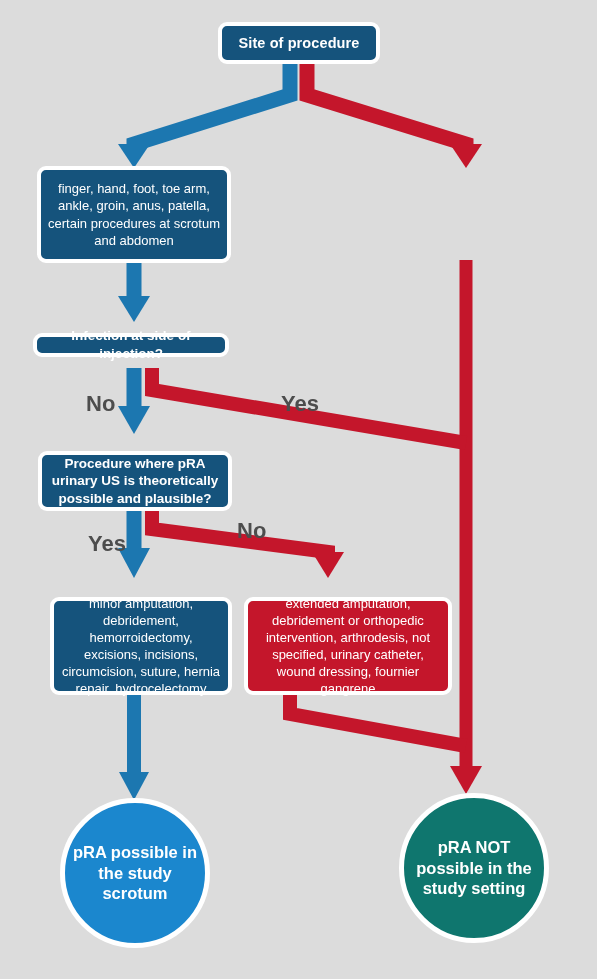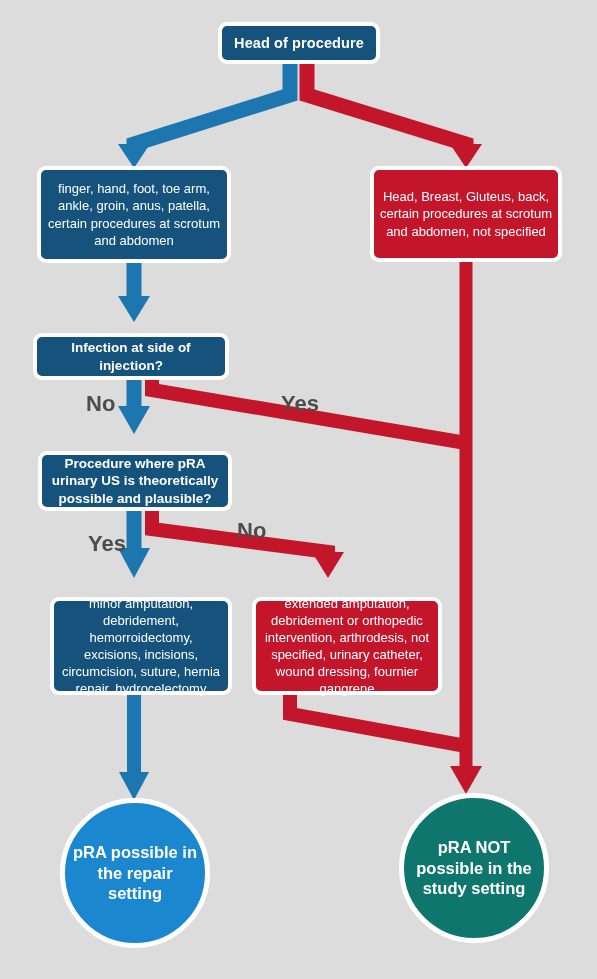--- a/index.html
+++ b/index.html
@@ -133,49 +133,46 @@
       <line x1="134" y1="694" x2="134" y2="778" stroke="#1c77b0" stroke-width="14"></line>
       <polygon points="119,772 149,772 134,800" fill="#1c77b0"></polygon>
     </g>
 
     <g>
       <path d="M 290 694 L 290 714 L 466 746" stroke="#c4162b" stroke-width="14" fill="none" stroke-linejoin="miter" stroke-linecap="butt"></path>
     </g>
   </svg>
 
   <div class="node box box-darkblue" style="left:218px; top:22px; width:162px; height:42px;">
-    <span class="node-label bold-head">Head of procedure</span>
+    <span class="node-label bold-head">Site of procedure</span>
   </div>
 
   <div class="node box box-darkblue" style="left:37px; top:166px; width:194px; height:97px;">
     <span class="node-label listing">finger, hand, foot, toe arm, ankle, groin, anus, patella, certain procedures at scrotum and abdomen</span>
   </div>
 
-  <div class="node box box-red" style="left:370px; top:166px; width:192px; height:96px;">
-    <span class="node-label listing">Head, Breast, Gluteus, back, certain procedures at scrotum and abdomen, not specified</span>
-  </div>
 
-  <div class="node box box-darkblue" style="left:33px; top:333px; width:196px; height:47px;">
+  <div class="node box box-darkblue" style="left:33px; top:333px; width:196px; height:24px;">
     <span class="node-label bold-decision">Infection at side of injection?</span>
   </div>
 
   <div class="node box box-darkblue" style="left:38px; top:451px; width:194px; height:60px;">
     <span class="node-label bold-decision">Procedure where pRA urinary US is theoretically possible and plausible?</span>
   </div>
 
   <div class="node box box-darkblue" style="left:38px; top:597px; width:182px; height:98px;margin-left:12px;">
     <span class="node-label listing">minor amputation, debridement, hemorroidectomy, excisions, incisions, circumcision, suture, hernia repair, hydrocelectomy</span>
   </div>
 
-  <div class="node box box-red" style="left:252px; top:597px; width:190px; height:98px;">
+  <div class="node box box-red" style="left:244px; top:597px; width:208px; height:98px;">
     <span class="node-label listing">extended amputation, debridement or orthopedic intervention, arthrodesis, not specified, urinary catheter, wound dressing, fournier gangrene</span>
   </div>
 
   <div class="node circle circle-blue" style="left:60px; top:798px; width:150px; height:150px;">
-    <span class="node-label circle-text">pRA possible in the repair setting</span>
+    <span class="node-label circle-text">pRA possible in the study scrotum</span>
   </div>
 
   <div class="node circle circle-red" style="left:399px; top:793px; width:150px; height:150px;">
     <span class="node-label circle-text">pRA NOT possible in the study setting</span>
   </div>
 
   <div class="edge-label" style="left:86px; top:391px;">No</div>
 
   <div class="edge-label" style="left:281px; top:391px;">Yes</div>
 

